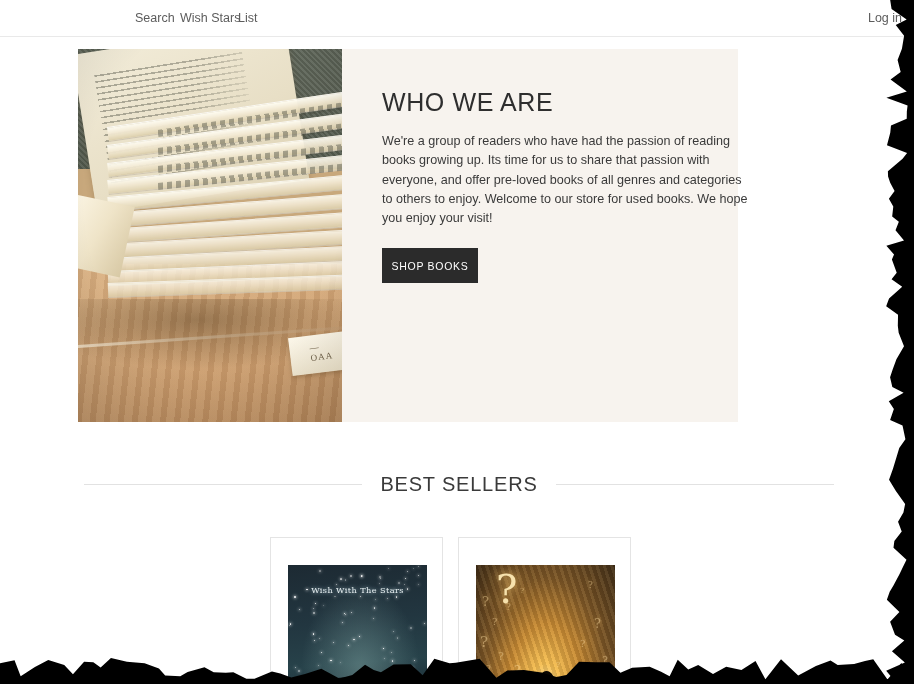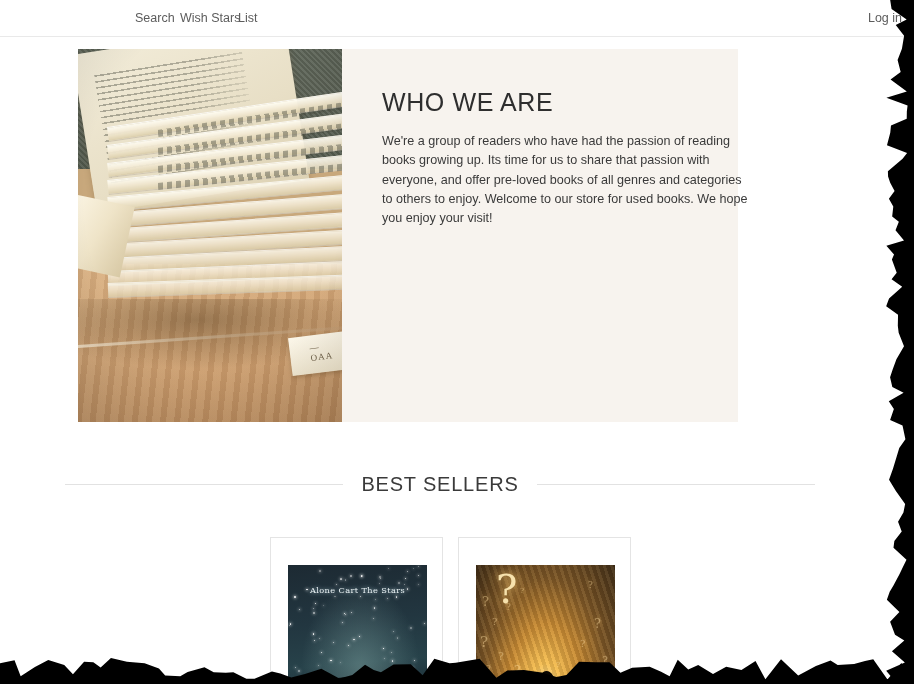--- a/index.html
+++ b/index.html
@@ -211,21 +211,21 @@
     font-family: "Liberation Sans", sans-serif;
     font-size: 10.5px;
     letter-spacing: 0.7px;
     cursor: pointer;
     padding: 0;
   }
 
   
   #best-sellers-header {
     position: absolute;
-    left: 65px;
+    left: 84px;
     top: 473px;
     width: 750px;
     display: flex;
     align-items: center;
     text-align: center;
   }
   .rule {
     flex: 1 1 auto;
     height: 1px;
     background: #e2e2e2;
@@ -426,20 +426,21 @@
         </div>
       <div class="ph-layer" id="ph-spine"></div>
       <div class="ph-layer" id="ph-card"></div>
       <div class="ph-layer" id="ph-card-mark">—OAA</div>
       <div class="ph-layer" id="ph-vignette"></div>
     </div>
 
     <div id="hero-panel">
       <h1 id="who-title">WHO WE ARE</h1>
       <p id="who-body">We're a group of readers who have had the passion of reading books growing up. Its time for us to share that passion with everyone, and offer pre-loved books of all genres and categories to others to enjoy. Welcome to our store for used books. We hope you enjoy your visit!</p>
+      <button id="shop-books-btn">SHOP BOOKS</button>
     </div>
 
   </div>
 
   <div id="best-sellers-header">
     <span class="rule"></span>
     <h2 id="best-sellers-title">BEST SELLERS</h2>
     <span class="rule"></span>
   </div>
 
@@ -512,21 +513,21 @@
             <div class="star" style="width: 1.74px; height: 1.74px; left: 72.5px; top: 10px; opacity: 0.9;"></div>
             <div class="star" style="width: 0.75px; height: 0.75px; left: 30.6px; top: 72.8px; opacity: 0.49;"></div>
             <div class="star" style="width: 0.63px; height: 0.63px; left: 95.3px; top: 82.8px; opacity: 0.95;"></div>
             <div class="star" style="width: 1.25px; height: 1.25px; left: 91.8px; top: 12.5px; opacity: 0.57;"></div>
             <div class="star" style="width: 1.35px; height: 1.35px; left: 25px; top: 68.4px; opacity: 0.95;"></div>
             <div class="star" style="width: 1.49px; height: 1.49px; left: 100px; top: 2.7px; opacity: 0.42;"></div>
             <div class="star" style="width: 0.74px; height: 0.74px; left: 27.1px; top: 38px; opacity: 0.86;"></div>
             <div class="star" style="width: 1.88px; height: 1.88px; left: 56.5px; top: 14.2px; opacity: 0.43;"></div>
             <div class="star" style="width: 1.42px; height: 1.42px; left: 65.1px; top: 73.9px; opacity: 0.83;"></div>
           </div>
-        <div id="cover-stars-title">Alone Cart The Stars</div>
+        <div id="cover-stars-title">Wish With The Stars</div>
         <div id="cover-stars-hill"></div>
         <div id="cover-stars-figure"></div>
       </div>
     </div>
 
     <div class="book-card">
       <div class="book-cover" id="cover-meaning">
         <div id="cover-meaning-tex"></div>
         <div id="cover-meaning-minis">
             <div class="mini-q" style="left: 6px; top: 30px; font-size: 13px;">?</div>

